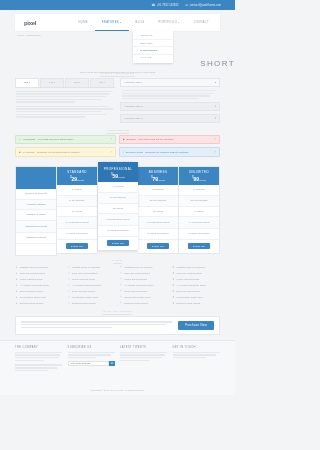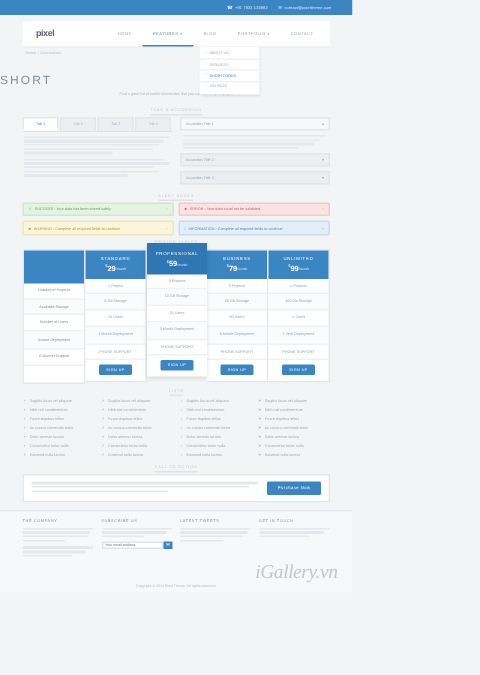--- a/index.html
+++ b/index.html
@@ -45,22 +45,22 @@
     padding:1.7px 4px; border-bottom:.5px solid #f0f2f4; white-space:nowrap;
   }
   .dropdown .di:last-child { border-bottom:none; }
   .dropdown .di.on { color:#3b85c3; }
   .dropdown .di .bl { font-size:2.2px; }
 
   
   .hero { height:38px; position:relative; }
   .crumb { font-size:2.4px; color:#b0b7be; padding:3px 0 0 17px; letter-spacing:.2px; }
   .hero h1 {
-    text-align:left; font-size:8px; color:#848d96; font-weight:normal;
-    letter-spacing:1.4px; margin-top:12px;
+    text-align:right; font-size:8px; color:#848d96; font-weight:normal;
+    letter-spacing:1.4px; margin-top:22px;
   }
   .hero p { text-align:center; font-size:2.5px; color:#aeb5bc; margin-top:2.5px; }
 
   
   .seclabel { text-align:center; font-size:2.5px; color:#c2c8ce; letter-spacing:.6px; padding:3px 0; }
   .seclabel span { border-bottom:.5px solid #dfe3e7; padding-bottom:1px; }
 
   
   .wrap { width:205px; margin:0 auto; }
   .row2 { display:flex; gap:5px; }
@@ -541,16 +541,15 @@
           <div class="ln w60"></div>
       </div>
       <div class="fcol">
         <div class="fh">GET IN TOUCH</div>
         <div class="ln w99"></div>
           <div class="ln w92"></div>
           <div class="ln w70"></div>
       </div>
     </div>
     <div class="copy">Copyright © 2014 Pixel Theme. All rights reserved.</div>
-    <div class="wm">iGallery.vn</div>
   </div>
 
 </div>
 
 </body></html>

